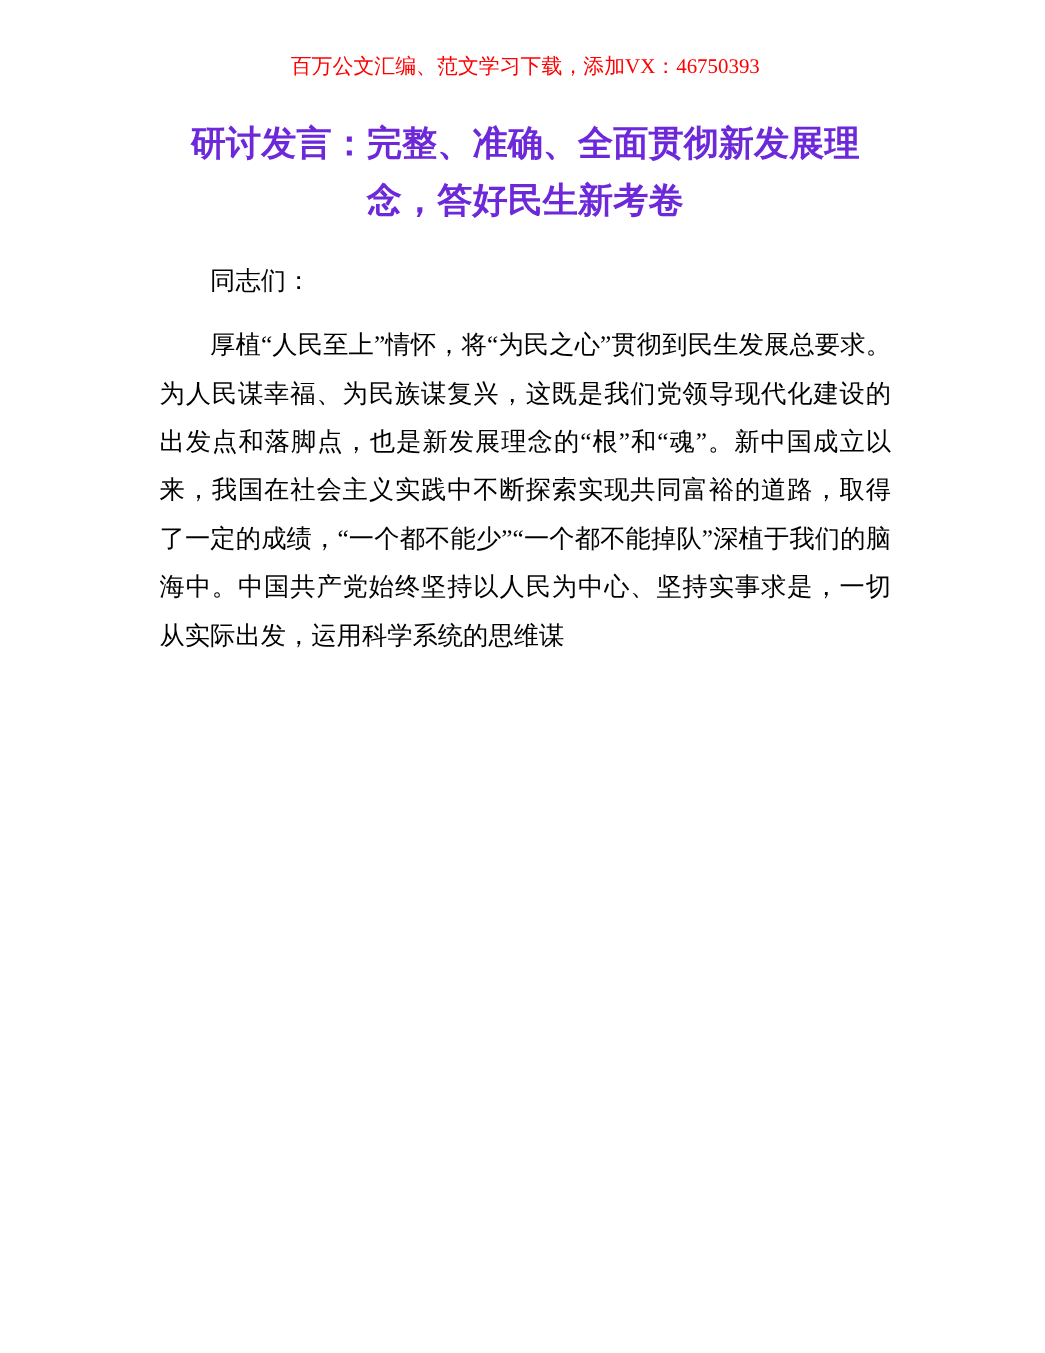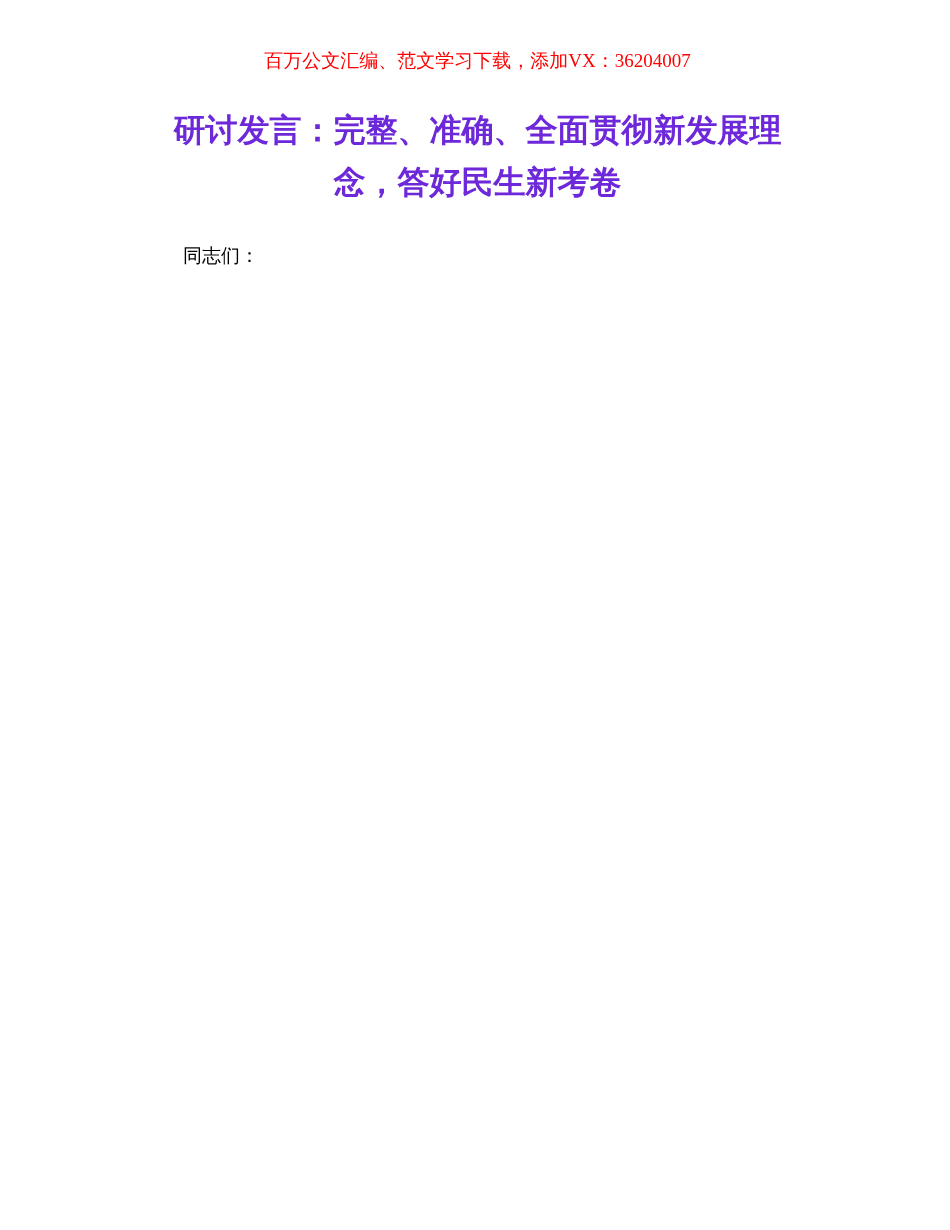--- a/index.html
+++ b/index.html
@@ -29,38 +29,39 @@
   .doc-title {
     font-size: 32px;
     font-weight: bold;
     text-align: center;
     line-height: 52px;
     max-width: 632px;
     margin: 0 auto 26px auto;
     color: #6d28d9;
   }
   .para {
-    font-size: 19px;
+    font-size: 23px;
     line-height: 44px;
     text-align: justify;
     text-indent: 2em;
     margin: 0 0 14px 0;
     color: #000000;
     word-break: break-all;
   }
 </style>
 </head>
 <body>
 
 <div class="page">
 
   <div class="promo-header">
-    <span>百万公文汇编、范文学习下载，添加VX：36204007</span>
+    <span>百万公文汇编、范文学习下载，添加VX：46750393</span>
   </div>
 
   <h1 class="doc-title">研讨发言：完整、准确、全面贯彻新发展理念，答好民生新考卷</h1>
 
   <p class="para">同志们：</p>
 
 
 
+  <p class="para">厚植“人民至上”情怀，将“为民之心”贯彻到民生发展总要求。为人民谋幸福、为民族谋复兴，这既是我们党领导现代化建设的出发点和落脚点，也是新发展理念的“根”和“魂”。新中国成立以来，我国在社会主义实践中不断探索实现共同富裕的道路，取得了一定的成绩，“一个都不能少”“一个都不能掉队”深植于我们的脑海中。中国共产党始终坚持以人民为中心、坚持实事求是，一切从实际出发，运用科学系统的思维谋</p>
 
 </div>
 
 </body></html>

